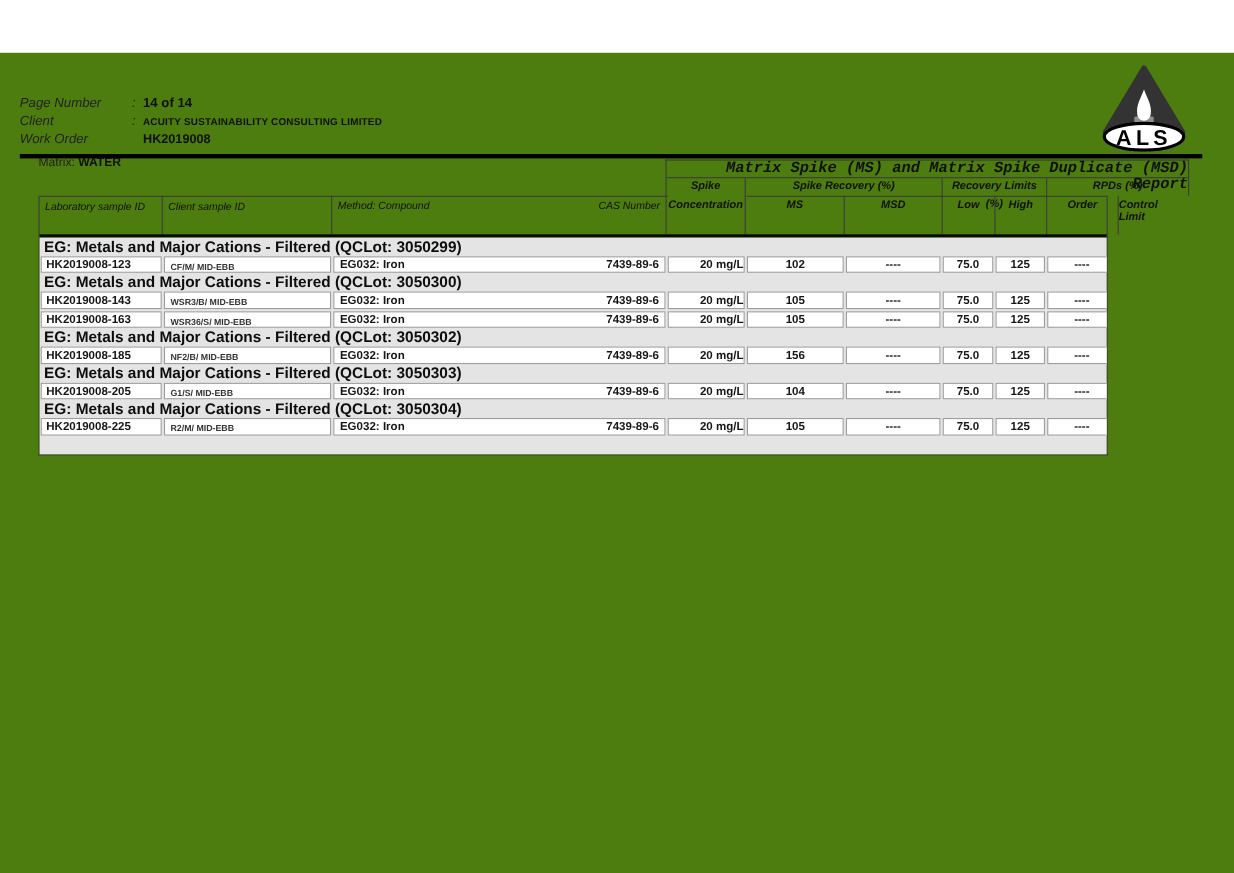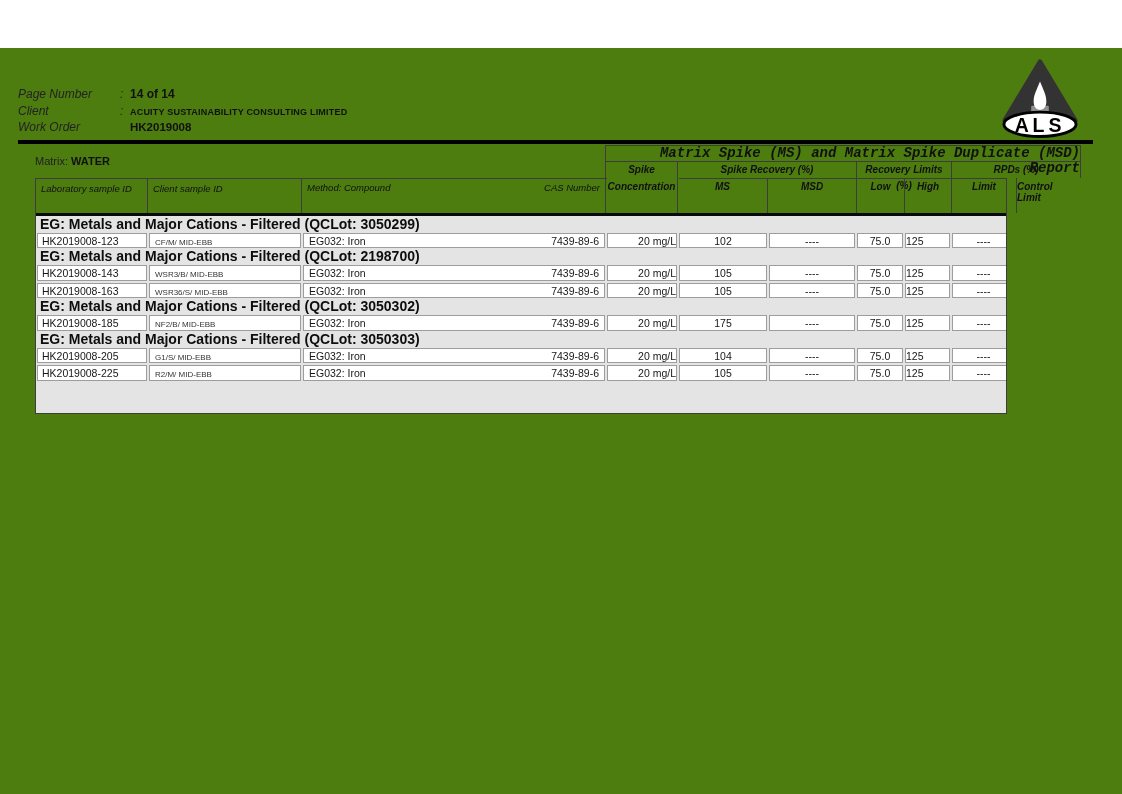--- a/index.html
+++ b/index.html
@@ -11,21 +11,21 @@
   .hdr-row .sep{display:inline-block;width:10px;font-style:italic;font-size:12px;color:#222;}
   .hdr-row .val{font-weight:bold;font-size:12px;color:#111;}
   .hdr-row.r1{top:0;}
   .hdr-row.r2{top:17px;}
   .hdr-row.r2 .val{font-size:9px;letter-spacing:0.2px;}
   .hdr-row.r3{top:33px;}
   .hdr-row.r3 .val{font-size:11.5px;}
   .logo{position:absolute;left:998px;top:10px;width:84px;height:80px;}
   .rule-top{position:absolute;left:18px;top:92px;width:1075px;height:4px;background:#000;}
   .rule-bottom{position:absolute;left:18px;top:771px;width:1074px;height:3px;background:#000;}
-  .matrix-line{position:absolute;left:35px;top:107px;font-size:11px;color:#222;}
+  .matrix-line{position:absolute;left:35px;top:94px;font-size:11px;color:#222;}
   .matrix-line b{font-weight:bold;color:#111;}
 
   
   .tbl{position:absolute;left:35px;top:97px;width:1046px;height:269px;}
   .rb{position:absolute;left:570px;top:0;width:476px;height:33px;box-sizing:border-box;
       border:1px solid #3d3d3d;border-bottom:none;}
   .rb-title{height:15px;border-bottom:1px solid #3d3d3d;text-align:right;
       font-style:italic;font-weight:600;font-size:14px;line-height:15px;color:#111;font-family:Liberation Mono, monospace;}
   .rb-groups{display:flex;height:17px;}
   .rb-groups .g{box-sizing:border-box;text-align:center;font-style:italic;font-weight:bold;
@@ -52,31 +52,31 @@
   .h-ms{left:642px;width:90px;}
   .h-msd{left:732px;width:89px;}
   .h-low{left:821px;width:48px;}
   .h-high{left:869px;width:47px;}
   .h-value{left:916px;width:65px;}
   .h-cl{left:981px;right:0;width:auto;}
   .thick-rule{position:absolute;left:0;top:35px;width:100%;height:2.5px;background:#0a0a0a;}
   .tbody{position:absolute;left:0;top:37.5px;bottom:0;width:100%;background:#e4e4e4;overflow:hidden;}
   .sec-title{height:13px;margin-top:2px;padding-left:4px;font-weight:bold;font-size:14px;
       line-height:13px;color:#0d0d0d;white-space:nowrap;}
-  .data-row{position:relative;height:15.5px;margin-top:2px;}
+  .data-row{position:relative;height:15.5px;margin-top:2px;font-weight:bold;}
   .dcell{position:absolute;top:0;bottom:0;box-sizing:border-box;background:#fff;
       border:1px solid #9d9d9d;font-size:10.5px;color:#161616;line-height:14px;}
   .c-lab{left:1px;width:110px;padding-left:4px;}
   .c-client{left:113px;width:152px;padding-left:5px;font-size:8px;line-height:10px;padding-top:4px;color:#333;}
   .c-method{left:267px;width:302px;display:flex;justify-content:space-between;padding:0 5px;text-align:right;}
   .c-conc{left:571px;width:70px;text-align:right;}
   .c-ms{left:643px;width:88px;text-align:center;}
   .c-msd{left:733px;width:86px;text-align:center;}
   .c-low{left:821px;width:46px;text-align:center;}
-  .c-high{left:869px;width:45px;}
+  .c-high{left:869px;width:45px;text-align:center;}
   .c-value{left:916px;width:63px;text-align:center;}
   .c-cl{left:981px;width:62px;text-align:center;}
 </style>
 </head>
 <body>
 
 <div class="page">
 
   <div class="hdr-block">
     <div class="hdr-row r1">
@@ -132,21 +132,21 @@
           </div>
         <div class="hcell bordered h-method">
           <span>Method: Compound</span>
           <span>CAS Number</span>
         </div>
         <div class="hcell bordered hleaf h-conc">Concentration</div>
         <div class="hcell bordered hleaf h-ms">MS</div>
         <div class="hcell bordered hleaf h-msd">MSD</div>
         <div class="hcell bordered hleaf h-low">Low</div>
         <div class="hcell bordered hleaf h-high">High</div>
-        <div class="hcell bordered hleaf h-value">Limit</div>
+        <div class="hcell bordered hleaf h-value">Order</div>
         <div class="hcell hleaf h-cl">Control Limit</div>
       </div>
 
       <div class="thick-rule"></div>
 
       <div class="tbody">
   <div>
     <div class="sec-title">EG: Metals and Major Cations - Filtered  (QCLot: 3050299)</div>
     <div>
   <div class="data-row">
@@ -161,21 +161,21 @@
     <div class="dcell c-msd">----</div>
     <div class="dcell c-low">75.0</div>
     <div class="dcell c-high">125</div>
     <div class="dcell c-value">----</div>
     <div class="dcell c-cl">----</div>
   </div>
 </div>
   </div>
 
   <div>
-    <div class="sec-title">EG: Metals and Major Cations - Filtered  (QCLot: 2198700)</div>
+    <div class="sec-title">EG: Metals and Major Cations - Filtered  (QCLot: 3050300)</div>
     <div>
   <div class="data-row">
     <div class="dcell c-lab">HK2019008-143</div>
     <div class="dcell c-client">WSR3/B/ MID-EBB</div>
     <div class="dcell c-method">
       <span>EG032: Iron</span>
       <span>7439-89-6</span>
     </div>
     <div class="dcell c-conc">20 mg/L</div>
     <div class="dcell c-ms">105</div>
@@ -212,21 +212,21 @@
     <div class="sec-title">EG: Metals and Major Cations - Filtered  (QCLot: 3050302)</div>
     <div>
   <div class="data-row">
     <div class="dcell c-lab">HK2019008-185</div>
     <div class="dcell c-client">NF2/B/ MID-EBB</div>
     <div class="dcell c-method">
       <span>EG032: Iron</span>
       <span>7439-89-6</span>
     </div>
     <div class="dcell c-conc">20 mg/L</div>
-    <div class="dcell c-ms">175</div>
+    <div class="dcell c-ms">156</div>
     <div class="dcell c-msd">----</div>
     <div class="dcell c-low">75.0</div>
     <div class="dcell c-high">125</div>
     <div class="dcell c-value">----</div>
     <div class="dcell c-cl">----</div>
   </div>
 </div>
   </div>
 
   <div>
@@ -244,20 +244,21 @@
     <div class="dcell c-msd">----</div>
     <div class="dcell c-low">75.0</div>
     <div class="dcell c-high">125</div>
     <div class="dcell c-value">----</div>
     <div class="dcell c-cl">----</div>
   </div>
 </div>
   </div>
 
   <div>
+    <div class="sec-title">EG: Metals and Major Cations - Filtered  (QCLot: 3050304)</div>
     <div>
   <div class="data-row">
     <div class="dcell c-lab">HK2019008-225</div>
     <div class="dcell c-client">R2/M/ MID-EBB</div>
     <div class="dcell c-method">
       <span>EG032: Iron</span>
       <span>7439-89-6</span>
     </div>
     <div class="dcell c-conc">20 mg/L</div>
     <div class="dcell c-ms">105</div>

